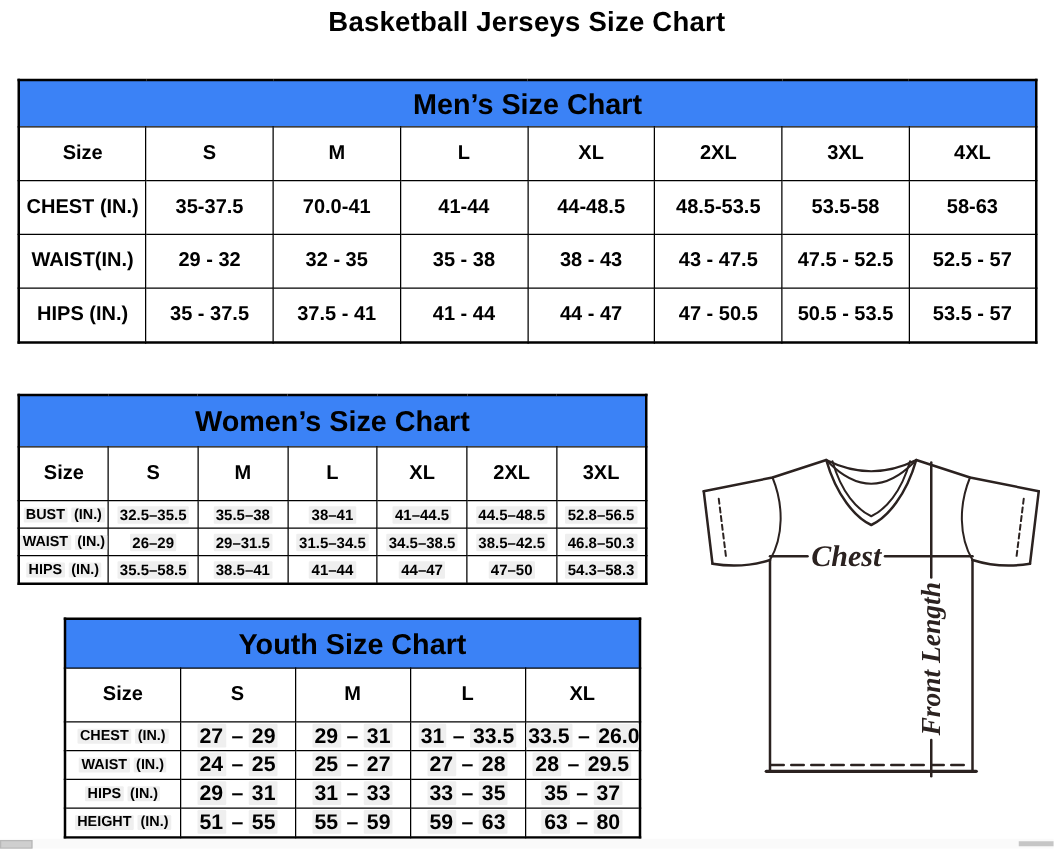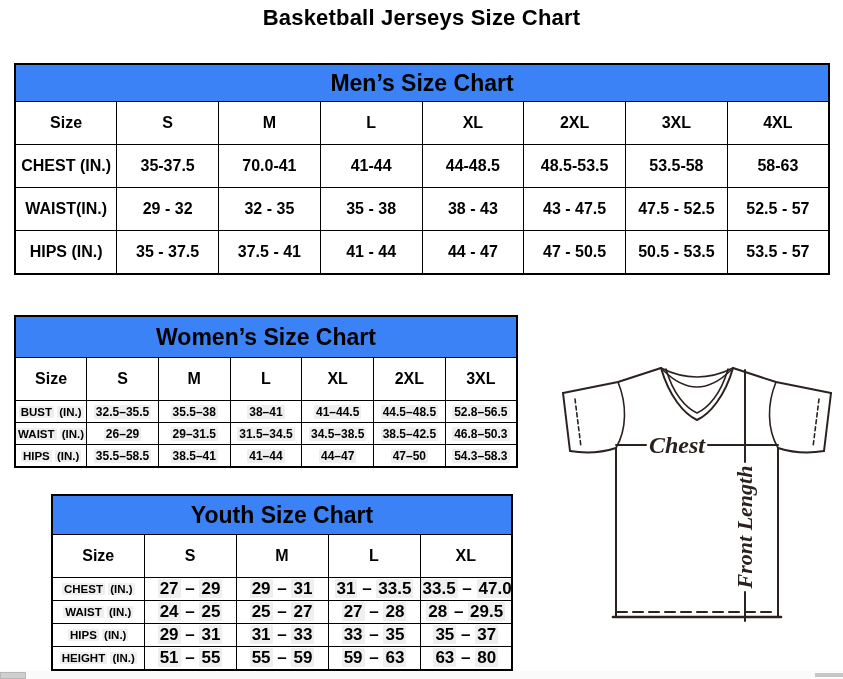--- a/index.html
+++ b/index.html
@@ -166,21 +166,21 @@
         <td>S</td>
         <td>M</td>
         <td>L</td>
         <td>XL</td>
       </tr>
       <tr class="data-row">
         <td class="lbl"><span class="hl">CHEST</span> <span class="hl">(IN.)</span></td>
         <td><span class="hl">27</span> – <span class="hl">29</span></td>
         <td><span class="hl">29</span> – <span class="hl">31</span></td>
         <td><span class="hl">31</span> – <span class="hl">33.5</span></td>
-        <td><span class="hl">33.5</span> – <span class="hl">47.0</span></td>
+        <td><span class="hl">33.5</span> – <span class="hl">26.0</span></td>
       </tr>
       <tr class="data-row">
         <td class="lbl"><span class="hl">WAIST</span> <span class="hl">(IN.)</span></td>
         <td><span class="hl">24</span> – <span class="hl">25</span></td>
         <td><span class="hl">25</span> – <span class="hl">27</span></td>
         <td><span class="hl">27</span> – <span class="hl">28</span></td>
         <td><span class="hl">28</span> – <span class="hl">29.5</span></td>
       </tr>
       <tr class="data-row">
         <td class="lbl"><span class="hl">HIPS</span> <span class="hl">(IN.)</span></td>

